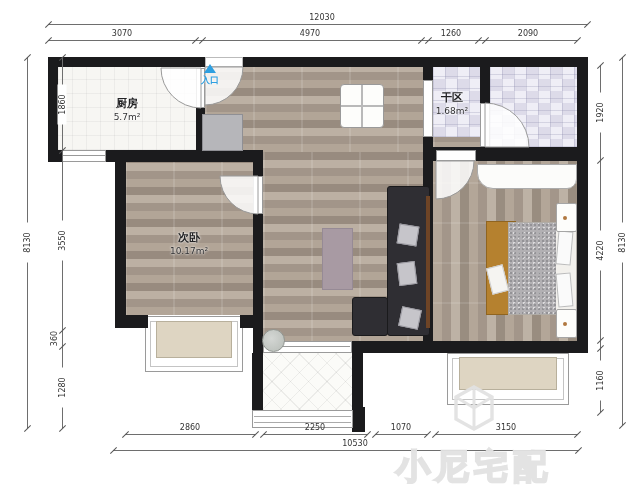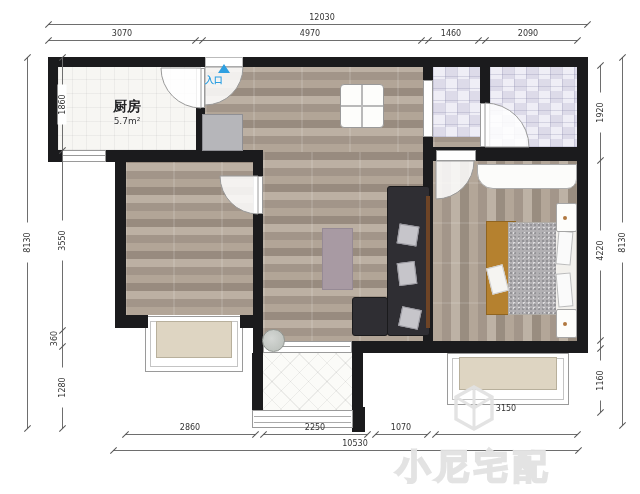--- a/index.html
+++ b/index.html
@@ -21,21 +21,21 @@
   .kfloor{position:absolute;background-color:#f7f6f3;background-image:
     repeating-linear-gradient(0deg, rgba(0,0,0,0.045) 0 1px, transparent 1px 14px),
     repeating-linear-gradient(90deg, rgba(0,0,0,0.045) 0 1px, transparent 1px 14px);}
   .bfloor{position:absolute;background-color:#fbfbf8;background-image:
     repeating-linear-gradient(45deg, rgba(0,0,0,0.06) 0 1px, transparent 1px 13px),
     repeating-linear-gradient(135deg, rgba(0,0,0,0.06) 0 1px, transparent 1px 13px);}
   .white{position:absolute;background:#ffffff;border:1px solid #9a9a9a;}
   .beige{position:absolute;background:#ded5c2;border:1px solid #b8b09c;}
   .room-label{position:absolute;width:70px;text-align:center;line-height:1.25;pointer-events:none;
     text-shadow:0 0 3px rgba(255,255,255,0.85),0 0 2px rgba(255,255,255,0.85);}
-  .room-label .nm{font-size:14px;font-weight:bold;color:#222224;display:block;}
+  .room-label .nm{font-size:11px;font-weight:bold;color:#222224;display:block;font-family:Liberation Mono, monospace;}
   .room-label .ar{font-size:9px;color:#323234;display:block;}
   .dline-h{position:absolute;height:1px;background:#6e6e6e;}
   .dline-v{position:absolute;width:1px;background:#6e6e6e;}
   .tick{position:absolute;width:9px;height:1px;background:#555;transform:rotate(-45deg);}
   .hlab{position:absolute;font-size:8px;color:#333;transform:translateX(-50%);white-space:nowrap;}
   .vlab{position:absolute;width:40px;margin-left:-20px;text-align:center;font-size:8px;color:#333;
         background:#fff;transform:rotate(-90deg);white-space:nowrap;}
   .furn{position:absolute;}
   .wm{position:absolute;left:396px;top:384px;display:flex;align-items:center;gap:12px;opacity:0.95;flex-direction:column;}
   .wm-text{font-size:34px;font-weight:bold;letter-spacing:5px;color:rgba(255,255,255,0.05);
@@ -125,46 +125,54 @@
     <div class="abs" style="left:48px;top:50px;width:15px;height:34px;background:#fafafa;border:1px solid #bbb;transform:rotate(-5deg);"></div>
   </div>
   <div class="furn" style="left:489px;top:266px;width:17px;height:27px;background:#f5f4f1;border:1px solid #ccc;transform:rotate(-14deg);"></div>
   <div class="furn" style="left:556px;top:203px;width:21px;height:29px;background:#fdfdfb;border:1px solid #a5a5a5;border-radius:2px;">
     <div class="abs" style="left:6px;top:12px;width:4px;height:4px;background:#b07840;border-radius:50%;"></div>
   </div>
   <div class="furn" style="left:556px;top:309px;width:21px;height:29px;background:#fdfdfb;border:1px solid #a5a5a5;border-radius:2px;">
     <div class="abs" style="left:6px;top:12px;width:4px;height:4px;background:#b07840;border-radius:50%;"></div>
   </div>
 
-  <div class="abs" style="left:205px;top:64px;width:38px;text-align:left;">
+  <div class="abs" style="left:191px;top:64px;width:38px;text-align:center;">
     <div style="margin:0 auto;width:0;height:0;border-left:6px solid transparent;border-right:6px solid transparent;border-bottom:9px solid #2e9fe0;"></div>
     <div style="font-size:9px;color:#2e9fe0;font-weight:bold;margin-top:1px;text-shadow:0 0 2px #fff;">入口</div>
   </div>
 
   <div class="room-label" style="left:92px;top:98px;">
     <span class="nm">厨房</span>
     <span class="ar">5.7m²</span>
+  </div>
+  <div class="room-label" style="left:417px;top:92px;">
+    <span class="nm">干区</span>
+    <span class="ar">1.68m²</span>
+  </div>
+  <div class="room-label" style="left:154px;top:232px;">
+    <span class="nm">次卧</span>
+    <span class="ar">10.17m²</span>
   </div>
 
   <div class="dline-h" style="left:48px;top:24px;width:539px;"></div>
   <div class="tick" style="left:44px;top:24px;"></div>
   <div class="tick" style="left:583px;top:24px;"></div>
   <div class="hlab" style="left:322px;top:13px;">12030</div>
   <div class="dline-h" style="left:48px;top:40px;width:529px;"></div>
   <div class="tick" style="left:44px;top:40px;"></div>
   <div class="tick" style="left:191px;top:40px;"></div>
   <div class="tick" style="left:198px;top:40px;"></div>
   <div class="tick" style="left:417px;top:40px;"></div>
   <div class="tick" style="left:424px;top:40px;"></div>
   <div class="tick" style="left:474px;top:40px;"></div>
   <div class="tick" style="left:481px;top:40px;"></div>
   <div class="tick" style="left:573px;top:40px;"></div>
   <div class="hlab" style="left:122px;top:29px;">3070</div>
   <div class="hlab" style="left:310px;top:29px;">4970</div>
-  <div class="hlab" style="left:451px;top:29px;">1460</div>
+  <div class="hlab" style="left:451px;top:29px;">1260</div>
   <div class="hlab" style="left:528px;top:29px;">2090</div>
 
   <div class="dline-v" style="left:27px;top:57px;height:371px;"></div>
   <div class="tick" style="left:23px;top:57px;"></div>
   <div class="tick" style="left:23px;top:428px;"></div>
   <div class="vlab" style="left:27px;top:238px;">8130</div>
   <div class="dline-v" style="left:62px;top:57px;height:371px;"></div>
   <div class="tick" style="left:58px;top:57px;"></div>
   <div class="tick" style="left:58px;top:150px;"></div>
   <div class="tick" style="left:58px;top:330px;"></div>
@@ -197,21 +205,21 @@
   <div class="tick" style="left:259px;top:434px;"></div>
   <div class="tick" style="left:363px;top:434px;"></div>
   <div class="hlab" style="left:315px;top:423px;">2250</div>
   <div class="dline-h" style="left:375px;top:434px;width:52px;"></div>
   <div class="tick" style="left:371px;top:434px;"></div>
   <div class="tick" style="left:423px;top:434px;"></div>
   <div class="hlab" style="left:401px;top:423px;">1070</div>
   <div class="dline-h" style="left:435px;top:434px;width:142px;"></div>
   <div class="tick" style="left:431px;top:434px;"></div>
   <div class="tick" style="left:573px;top:434px;"></div>
-  <div class="hlab" style="left:506px;top:404px;">3150</div>
+  <div class="hlab" style="left:506px;top:423px;">3150</div>
   <div class="dline-h" style="left:113px;top:450px;width:465px;"></div>
   <div class="tick" style="left:109px;top:450px;"></div>
   <div class="tick" style="left:574px;top:450px;"></div>
   <div class="hlab" style="left:355px;top:439px;">10530</div>
 
   <div class="wm">
     <svg width="44" height="48" viewBox="0 0 44 48" fill="none">
       <path d="M22 3 L40 13 L40 35 L22 45 L4 35 L4 13 Z" stroke="#e2e2e2" stroke-width="3.5"></path>
       <path d="M22 3 L22 24 M22 24 L40 13 M22 24 L4 13 M22 24 L22 45" stroke="#e2e2e2" stroke-width="3"></path>
     </svg>

